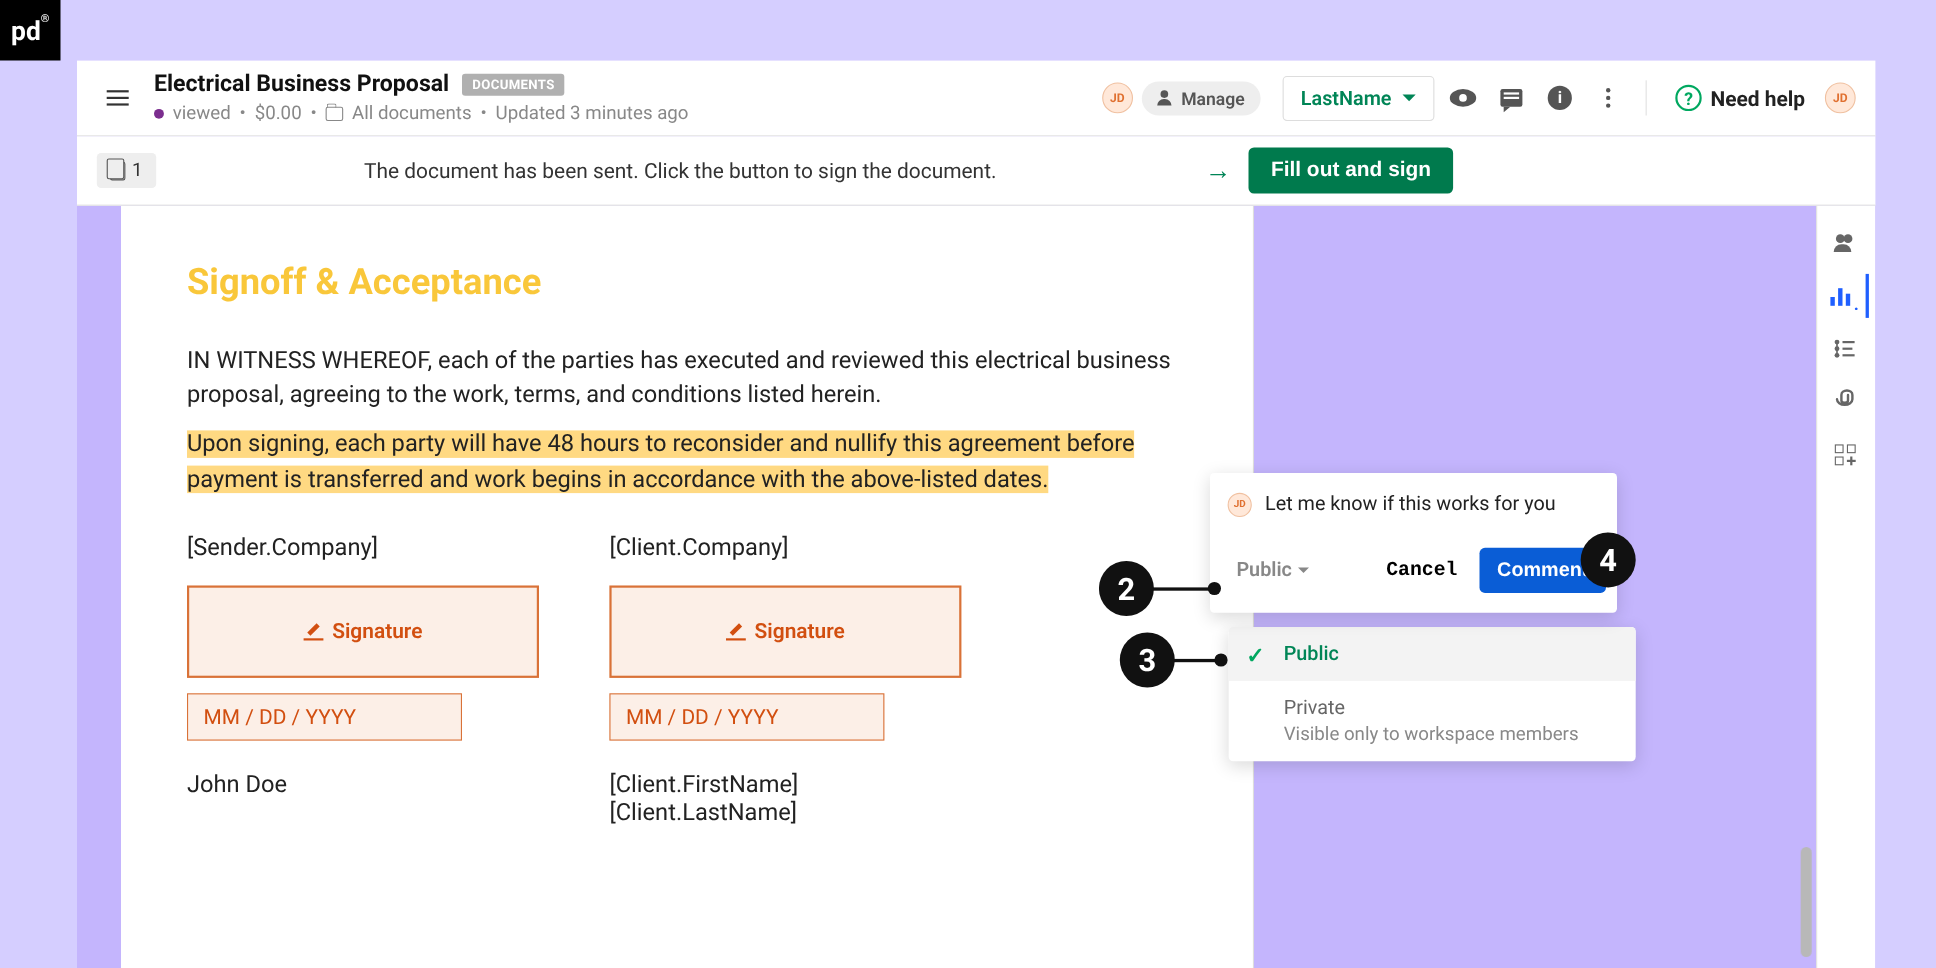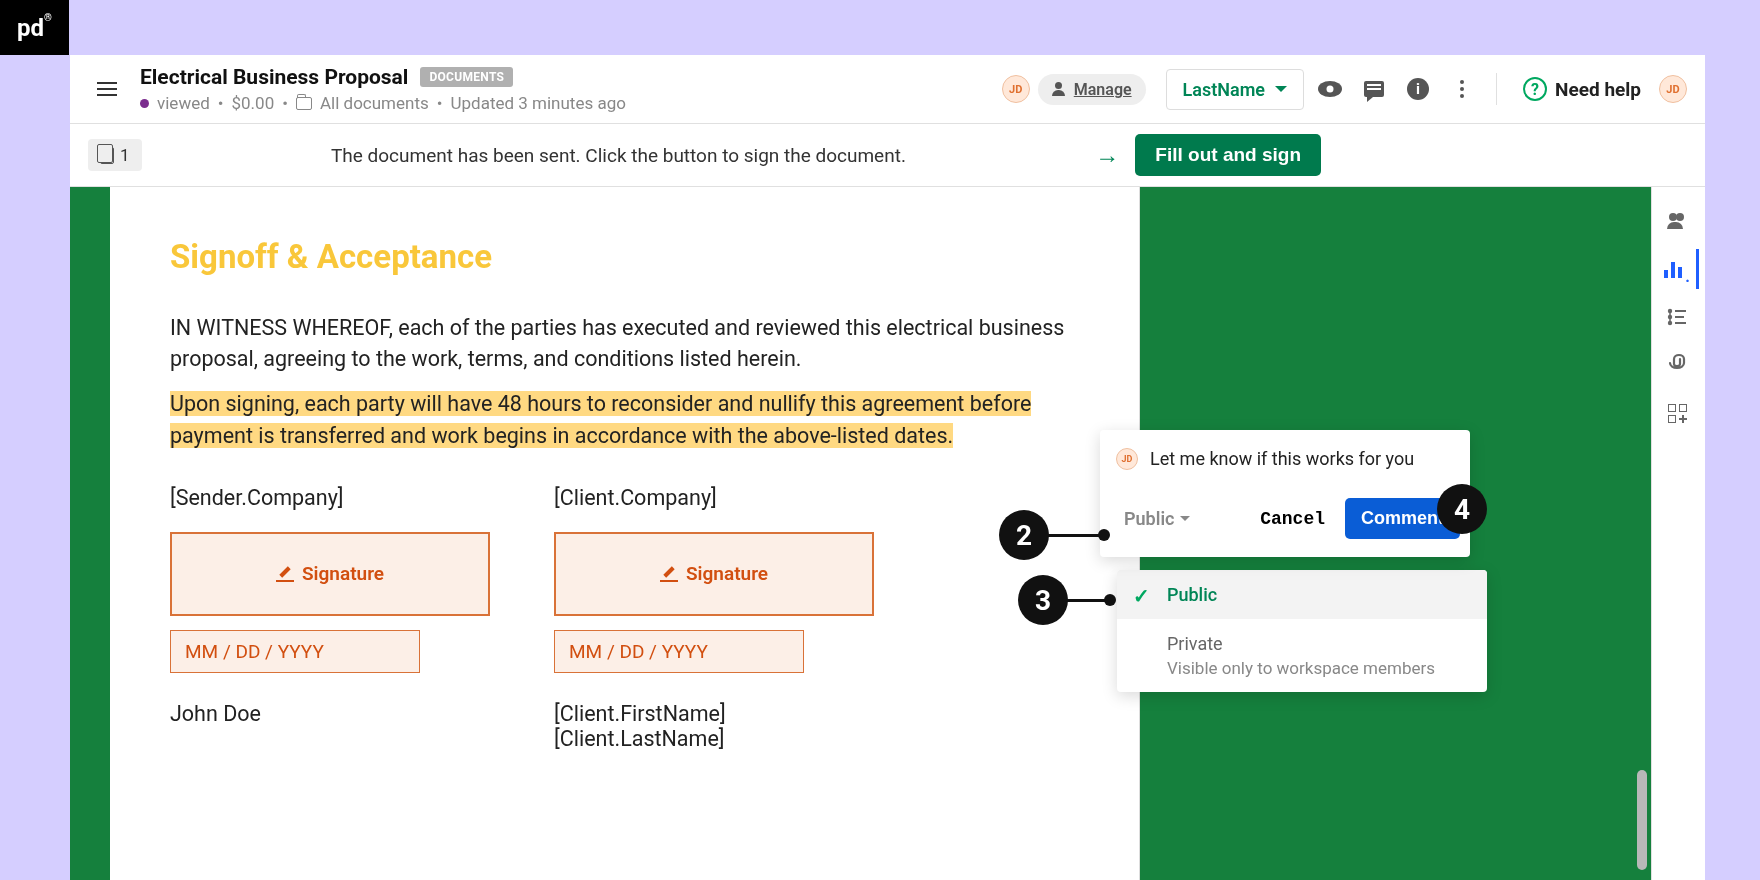--- a/index.html
+++ b/index.html
@@ -8,38 +8,38 @@
   background: #d5ceff;
   width: 1760px;
   height: 880px;
   overflow: hidden;
   position: relative;
 }
 .logo-corner {
   position: absolute;
   top: 0;
   left: 0;
-  width: 69px;
+  width: 55px;
   height: 55px;
   background: #000;
   color: #fff;
   display: flex;
   align-items: center;
   justify-content: center;
   font-size: 24px;
   font-weight: 700;
   z-index: 100;
 }
 .app-frame {
   position: absolute;
   top: 55px;
   left: 70px;
   right: 55px;
   bottom: 0;
-  background: #15803d;
+  background: #c4b5fd;
   display: flex;
   flex-direction: column;
 }
 .header-bar {
   background: #fff;
   border-bottom: 1px solid #e0e0e0;
   display: flex;
   align-items: center;
   padding: 10px 18px;
   gap: 14px;
@@ -141,21 +141,20 @@
 .manage-pill {
   display: flex;
   align-items: center;
   gap: 6px;
   background: #eee;
   padding: 6px 14px;
   border-radius: 16px;
   font-size: 16px;
   font-weight: 600;
   color: #555;
-  text-decoration: underline;
 }
 .person-plus {
   width: 16px;
   height: 14px;
   position: relative;
 }
 .person-plus::before {
   content: '';
   position: absolute;
   top: 0; left: 3px;

